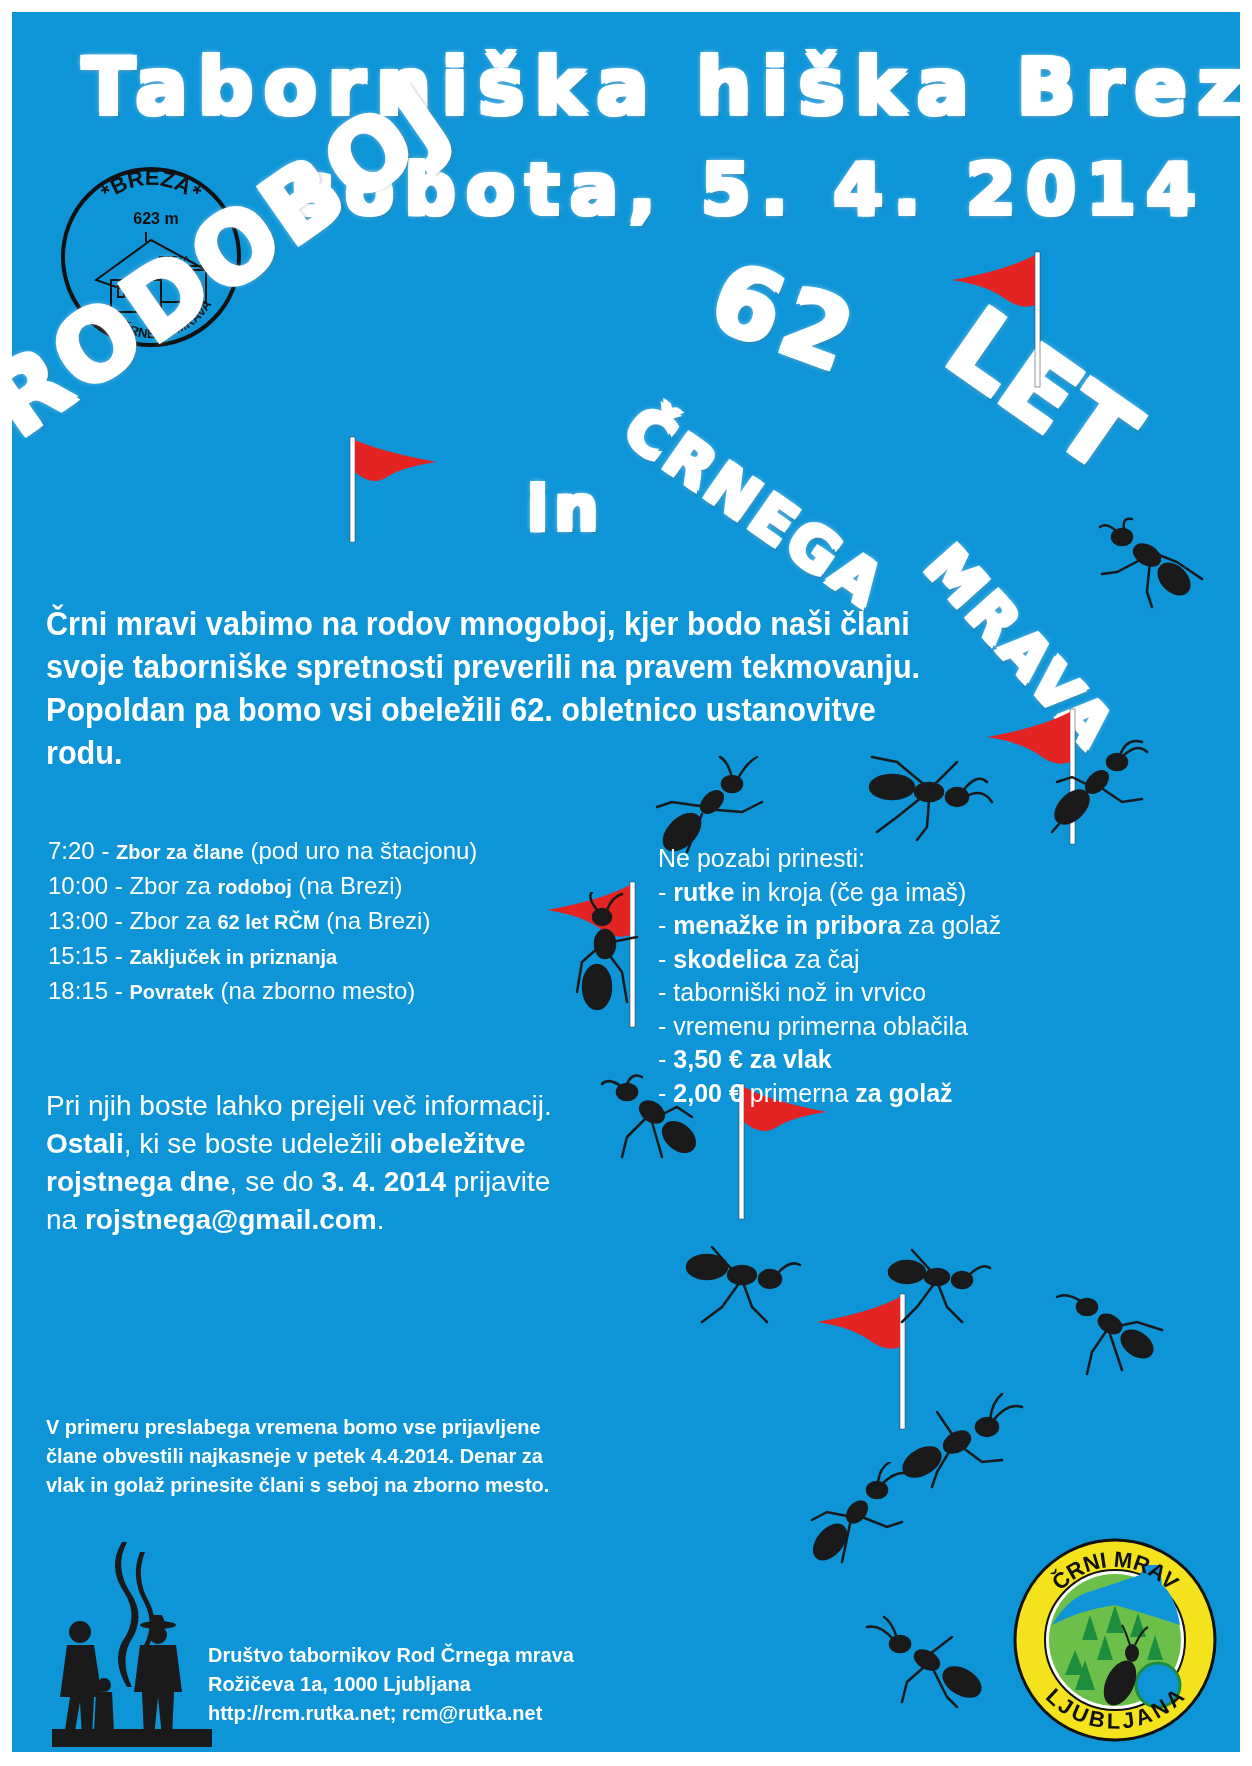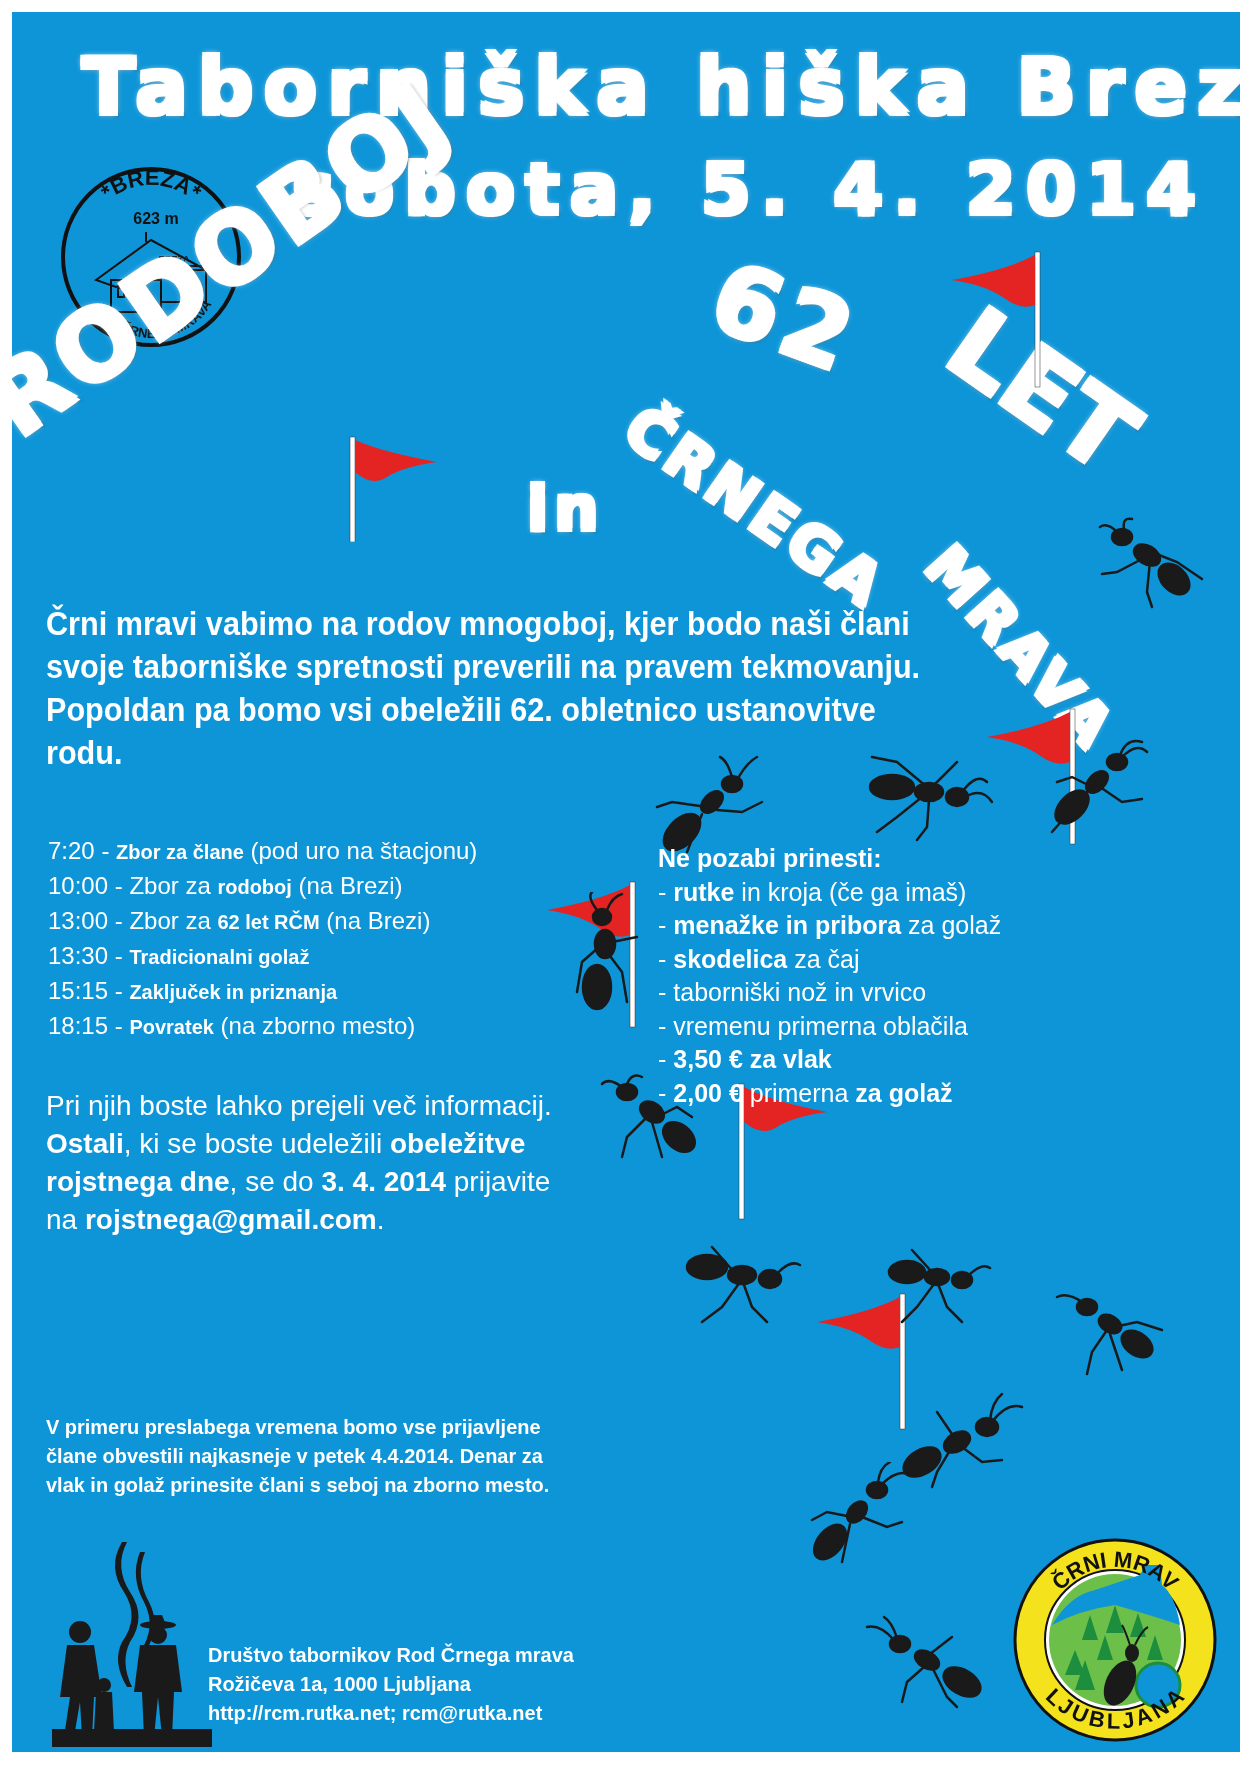--- a/index.html
+++ b/index.html
@@ -20,21 +20,21 @@
   .logo-breza{position:absolute;left:44px;top:150px;width:190px;height:190px;}
   .flag{position:absolute;}
   .ant{position:absolute;}
 
   .intro{position:absolute;left:34px;top:590px;width:1000px;color:#fff;font-size:34px;line-height:43px;font-weight:bold;
     font-family:"Liberation Sans",sans-serif;transform:scaleX(0.9);transform-origin:left top;}
   .schedule{position:absolute;left:36px;top:822px;color:#fff;font-size:24px;line-height:33px;}
   .schedule .row{white-space:nowrap;}
   .schedule b{font-weight:bold;font-size:20px;}
   .bring{position:absolute;left:646px;top:830px;color:#fff;font-size:25px;line-height:33.5px;}
-  .bring .head{font-weight:bold;}
+  .bring .head{font-weight:normal;}
   .bring .row{white-space:nowrap;}
   .signup{position:absolute;left:34px;top:1075px;color:#fff;font-size:28px;line-height:38px;width:520px;}
   .signup .lead{font-weight:bold;font-style:italic;font-size:30px;}
   .weather{position:absolute;left:34px;top:1400px;color:#fff;font-size:21px;line-height:29px;font-weight:bold;transform:scaleX(0.95);transform-origin:left top;}
   .footer{position:absolute;left:196px;top:1628px;color:#fff;font-size:21px;line-height:29px;font-weight:bold;transform:scaleX(0.95);transform-origin:left top;}
   .scouts{position:absolute;left:40px;top:1525px;}
   .logo-crni{position:absolute;left:998px;top:1523px;width:210px;height:210px;}
 </style>
 </head>
 <body>
@@ -206,21 +206,20 @@
       <path d="M62,55 L45,70 L40,90 M70,55 L85,85 L95,95 M68,42 L90,25" fill="none"></path>
     </g>
   </svg>
 
   <div class="intro">Črni mravi vabimo na rodov mnogoboj, kjer bodo naši člani svoje taborniške spretnosti preverili na pravem tekmovanju. Popoldan pa bomo vsi obeležili 62. obletnico ustanovitve rodu.</div>
 
   <div class="schedule">
     <div class="row"><span>7:20</span> - <span></span><b>Zbor za člane</b><span> (pod uro na štacjonu)</span></div>
     <div class="row"><span>10:00</span> - <span>Zbor za </span><b>rodoboj</b><span> (na Brezi)</span></div>
     <div class="row"><span>13:00</span> - <span>Zbor za </span><b>62 let RČM</b><span> (na Brezi)</span></div>
-    <div class="row"><span>13:30</span> - <span></span><b>Tradicionalni golaž</b><span></span></div>
     <div class="row"><span>15:15</span> - <span></span><b>Zaključek in priznanja</b><span></span></div>
     <div class="row"><span>18:15</span> - <span></span><b>Povratek</b><span> (na zborno mesto)</span></div>
   </div>
 
   <div class="bring">
     <div class="head">Ne pozabi prinesti:</div>
     <div class="row">- <b>rutke</b><span> in kroja (če ga imaš)</span><b></b></div>
     <div class="row">- <b>menažke in pribora</b><span> za golaž</span><b></b></div>
     <div class="row">- <b>skodelica</b><span> za čaj</span><b></b></div>
     <div class="row">- <b></b><span>taborniški nož in vrvico</span><b></b></div>

